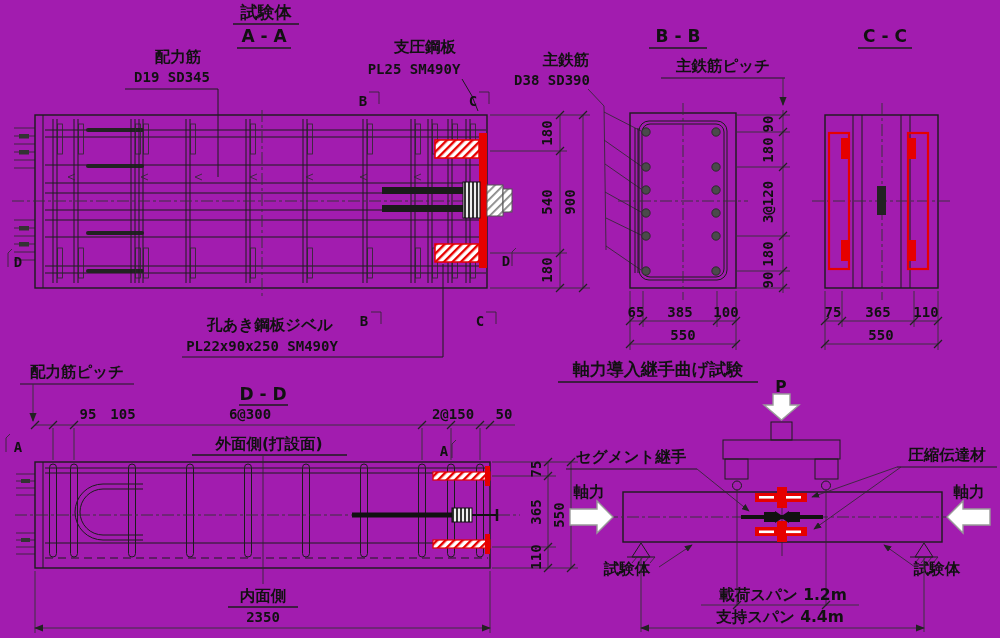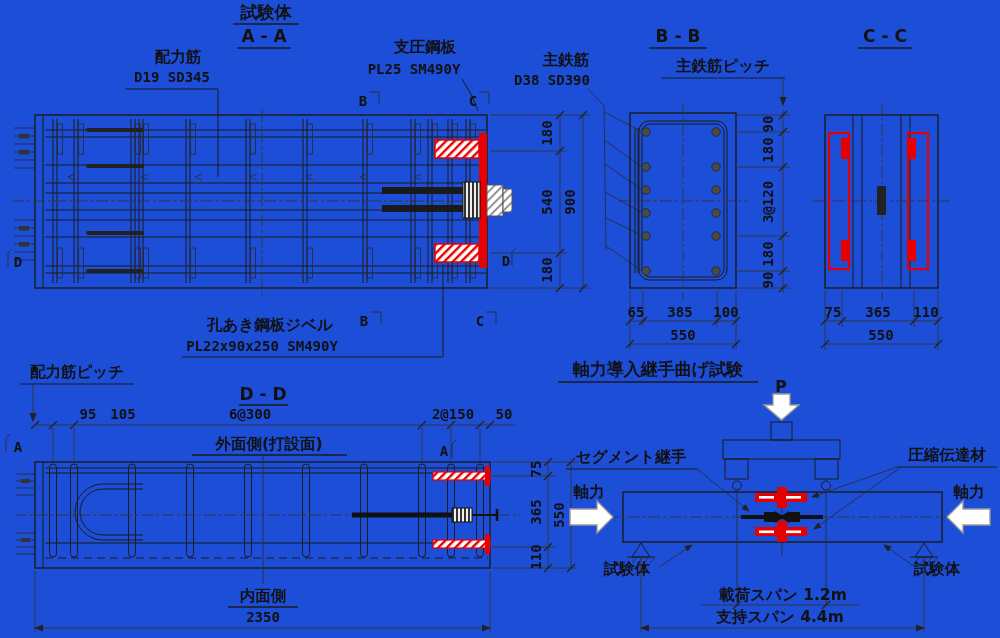--- a/index.html
+++ b/index.html
@@ -1,16 +1,16 @@
 <!DOCTYPE html>
 <html><head>
 <meta charset="utf-8">
 <style>
   html,body{margin:0;padding:0;background:#fff;}
-  #stage{position:relative;width:1000px;height:638px;background:#1d4ed8;overflow:hidden;}
+  #stage{position:relative;width:1000px;height:638px;background:#a21caf;overflow:hidden;}
   svg{display:block;}
   .ln{stroke:#1c1c1c;stroke-width:1;fill:none;}
   .ln2{stroke:#1c1c1c;stroke-width:1.4;fill:none;}
   .thin{stroke:#2a2a2a;stroke-width:0.8;fill:none;}
   .cl{stroke:#333;stroke-width:0.9;fill:none;stroke-dasharray:12 3 3 3;}
   .dash{stroke:#1c1c1c;stroke-width:1.1;fill:none;stroke-dasharray:8 5;}
   .dim{stroke:#333;stroke-width:0.9;fill:none;}
   .tick{stroke:#222;stroke-width:1.2;}
   .redln{stroke:#e60000;stroke-width:2.2;fill:none;}
   .redfill{fill:#e60000;stroke:none;}

